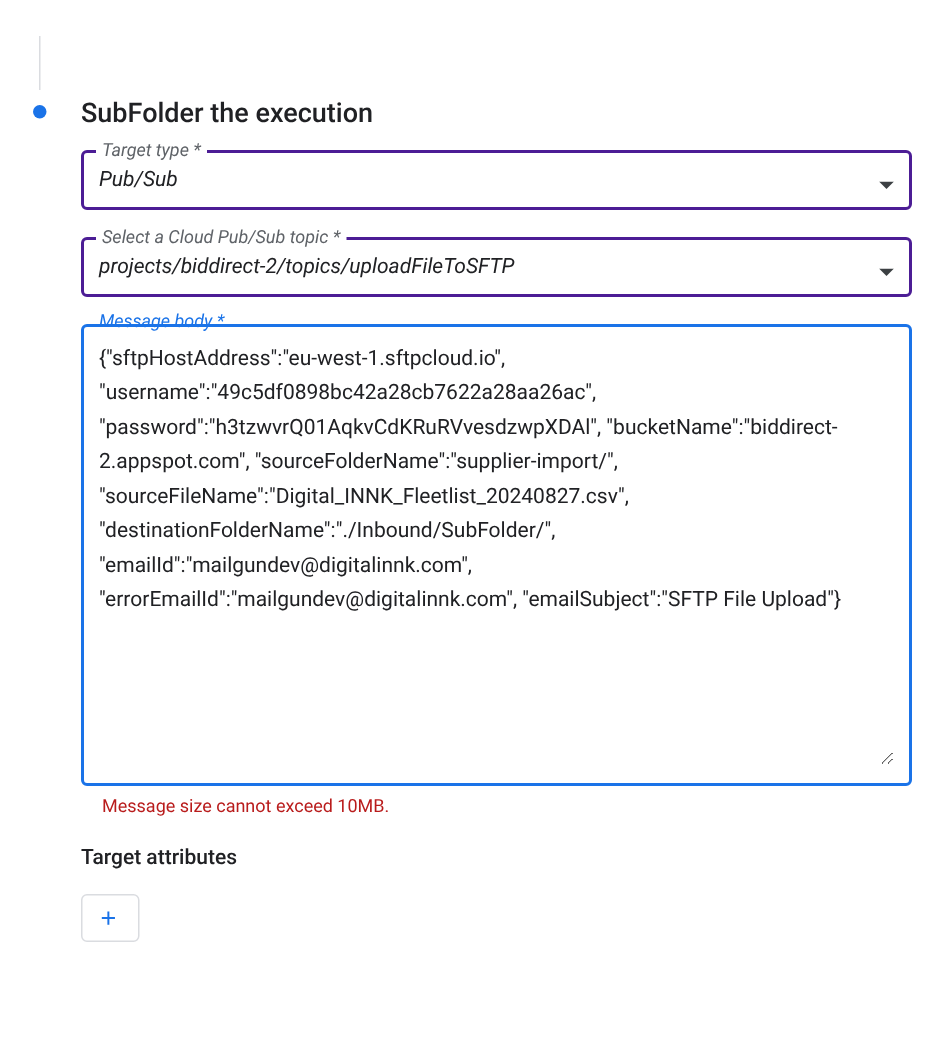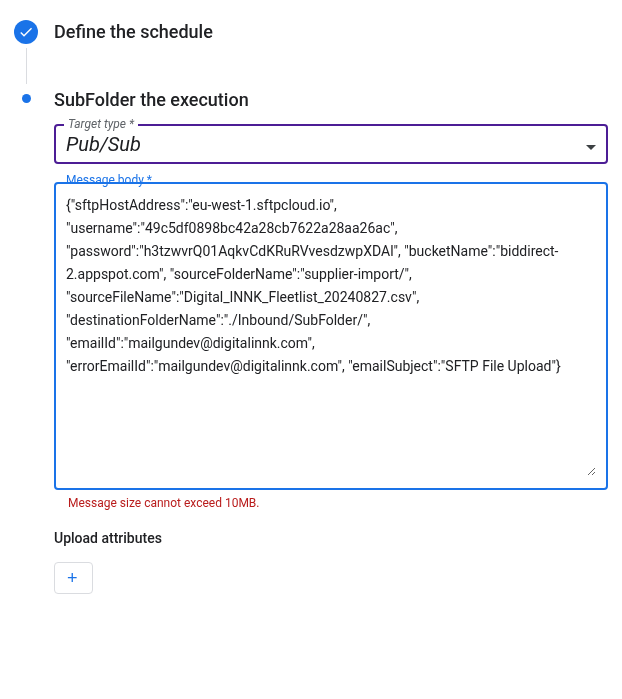--- a/index.html
+++ b/index.html
@@ -65,30 +65,30 @@
       position: absolute;
       top: -8px;
       left: 8px;
       background: #fff;
       padding: 0 4px;
       font-size: 12px;
       color: #5f6368;
       line-height: 1;
     }
     .field-value {
-      font-size: 20px;
+      font-size: 14px;
       color: #202124;
       flex: 1;
     }
     .dropdown-arrow svg { width: 10px; height: 5px; fill: #3c4043; }
     .textarea-wrap {
       position: relative;
       margin-bottom: 6px;
     }
-    .textarea-wrap .field-label { color: #1a73e8; }
+    .textarea-wrap .field-label { color: #1a73e8; font-style: italic; }
     .textarea-outline {
       border: 2px solid #1a73e8;
       border-radius: 4px;
       padding: 10px 10px 8px 10px;
       position: relative;
     }
     .msg-textarea {
       width: 100%;
       min-height: 282px;
       border: none;
@@ -124,30 +124,20 @@
       padding: 8px 14px 8px 12px;
       border-radius: 4px;
       cursor: pointer;
     }
     .plus { font-size: 18px; line-height: 14px; font-weight: 400; }
   </style>
 </head>
 <body>
 
 <div class="stepper">
-  <div class="step">
-    <div class="step-indicator">
-      <div class="check-circle">
-        <svg viewBox="0 0 24 24">
-            <path d="M9 16.17 4.83 12l-1.42 1.41L9 19 21 7l-1.41-1.41z"></path>
-          </svg>
-      </div>
-    </div>
-    <div class="step-title">Define the schedule</div>
-  </div>
 
   <div class="step">
     <div class="step-indicator">
         <div class="connector"></div>
       </div>
   </div>
 
   <div class="step">
     <div class="step-indicator">
       <div class="dot"></div>
@@ -161,28 +151,37 @@
   <div class="form-field">
     <div class="field-outline">
       <span class="field-label">Target type *</span>
       <span class="field-value">Pub/Sub</span>
       <span class="dropdown-arrow"><svg viewBox="0 0 10 5">
             <path d="M0 0l5 5 5-5z"></path>
           </svg></span>
     </div>
   </div>
 
+  <div class="form-field">
+    <div class="field-outline">
+      <span class="field-label">Select a Cloud Pub/Sub topic *</span>
+      <span class="field-value">projects/biddirect-2/topics/uploadFileToSFTP</span>
+      <span class="dropdown-arrow"><svg viewBox="0 0 10 5">
+            <path d="M0 0l5 5 5-5z"></path>
+          </svg></span>
+    </div>
+  </div>
 
   <div class="textarea-wrap">
     <span class="field-label">Message body *</span>
     <div class="textarea-outline">
       <textarea class="msg-textarea" style="">{"sftpHostAddress":"eu-west-1.sftpcloud.io", "username":"49c5df0898bc42a28cb7622a28aa26ac", "password":"h3tzwvrQ01AqkvCdKRuRVvesdzwpXDAl", "bucketName":"biddirect-2.appspot.com", "sourceFolderName":"supplier-import/", "sourceFileName":"Digital_INNK_Fleetlist_20240827.csv", "destinationFolderName":"./Inbound/SubFolder/", "emailId":"mailgundev@digitalinnk.com", "errorEmailId":"mailgundev@digitalinnk.com", "emailSubject":"SFTP File Upload"}</textarea>
     </div>
   </div>
   <div class="helper">Message size cannot exceed 10MB.</div>
 
-  <div class="section-sub">Upload attributes</div>
+  <div class="section-sub">Target attributes</div>
 
   <button class="attr-btn">
     <span class="plus">+</span>
   </button>
 
 </div>
 
 </body></html>

